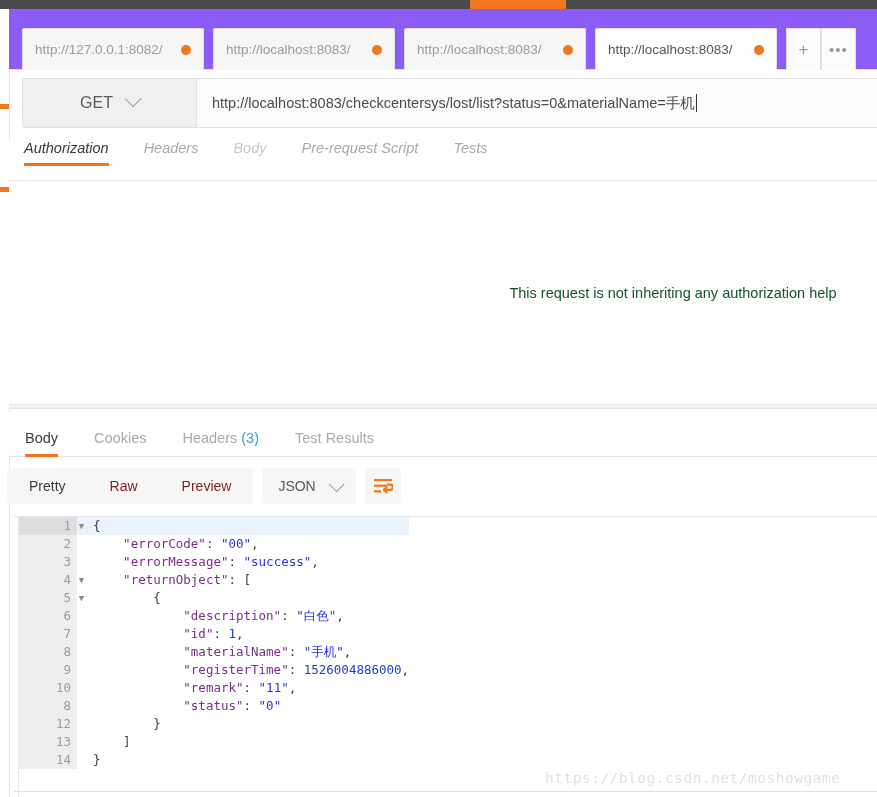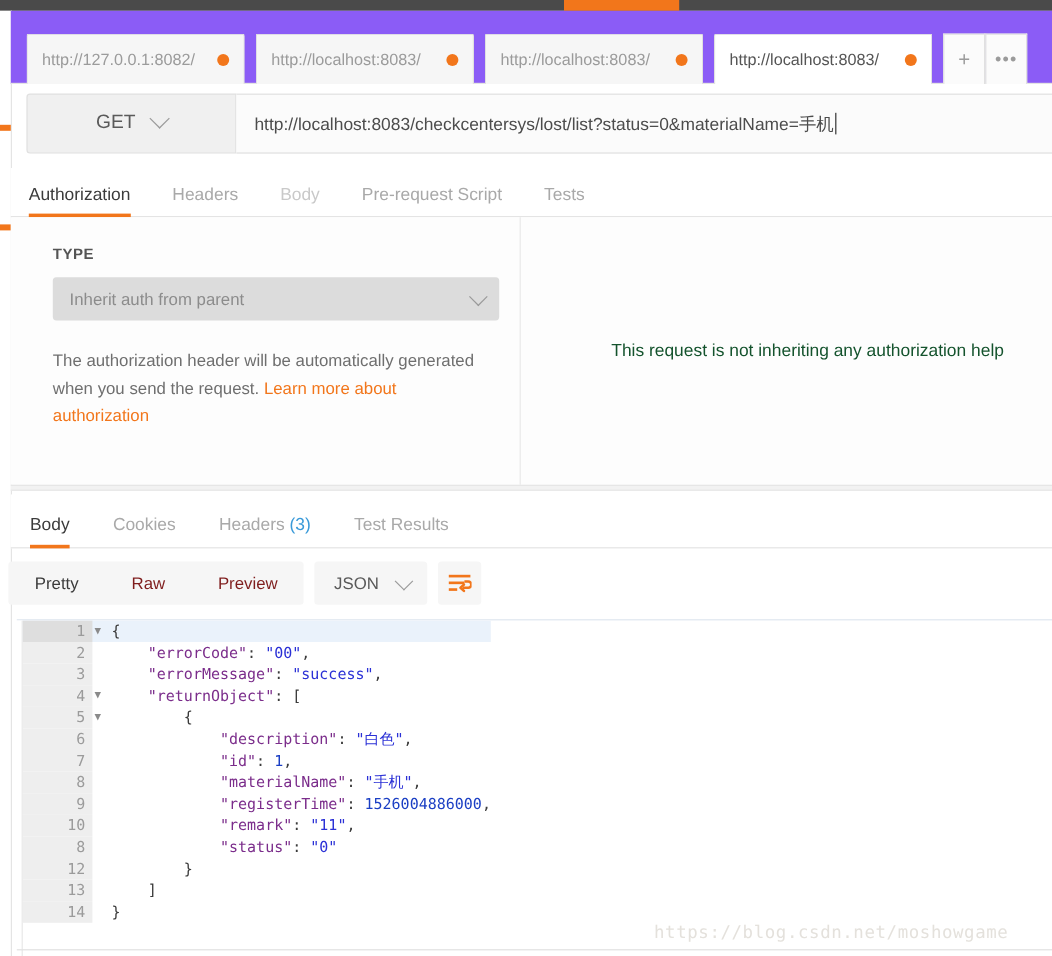--- a/index.html
+++ b/index.html
@@ -183,24 +183,25 @@
 
   
   .req-tabs {
     position: absolute;
     top: 140px;
     left: 9px;
     width: 868px;
     height: 41px;
     border-bottom: 1px solid #e4e4e4;
     display: flex;
-    align-items: flex-end;
+    align-items: flex-start;
     padding-left: 15px;
     box-sizing: border-box;
     background: #fff;
+    font-style: italic;
   }
   .rtab {
     font-size: 14.5px;
     color: #a9a9a9;
     padding: 0 0 9px 0;
     margin-right: 35px;
     position: relative;
     white-space: nowrap;
   }
   .rtab.dim { color: #c9c9c9; }
@@ -498,30 +499,20 @@
 
 <div class="req-tabs" id="request-section-tabs">
     <div class="rtab active">Authorization</div>
     <div class="rtab">Headers</div>
     <div class="rtab dim">Body</div>
     <div class="rtab">Pre-request Script</div>
     <div class="rtab">Tests</div>
   </div>
 
 <div class="req-panel">
-  <div class="auth-left">
-    <div class="type-label">TYPE</div>
-    <div class="type-select">
-      <span class="type-select-value">Inherit auth from parent</span>
-      <span class="chev2"></span>
-    </div>
-    <div class="auth-help">
-      <span>The authorization header will be automatically generated when you send the request. </span><a href="#">Learn more about authorization</a>
-    </div>
-  </div>
   <div class="auth-right">
     <div class="auth-right-text">This request is not inheriting any authorization help</div>
   </div>
 </div>
 
 <div class="resp-sep"></div>
 
 <div class="resp-tabs" id="response-section-tabs">
     <div class="rtab active"><span>Body</span></div>
     <div class="rtab"><span>Cookies</span></div>

